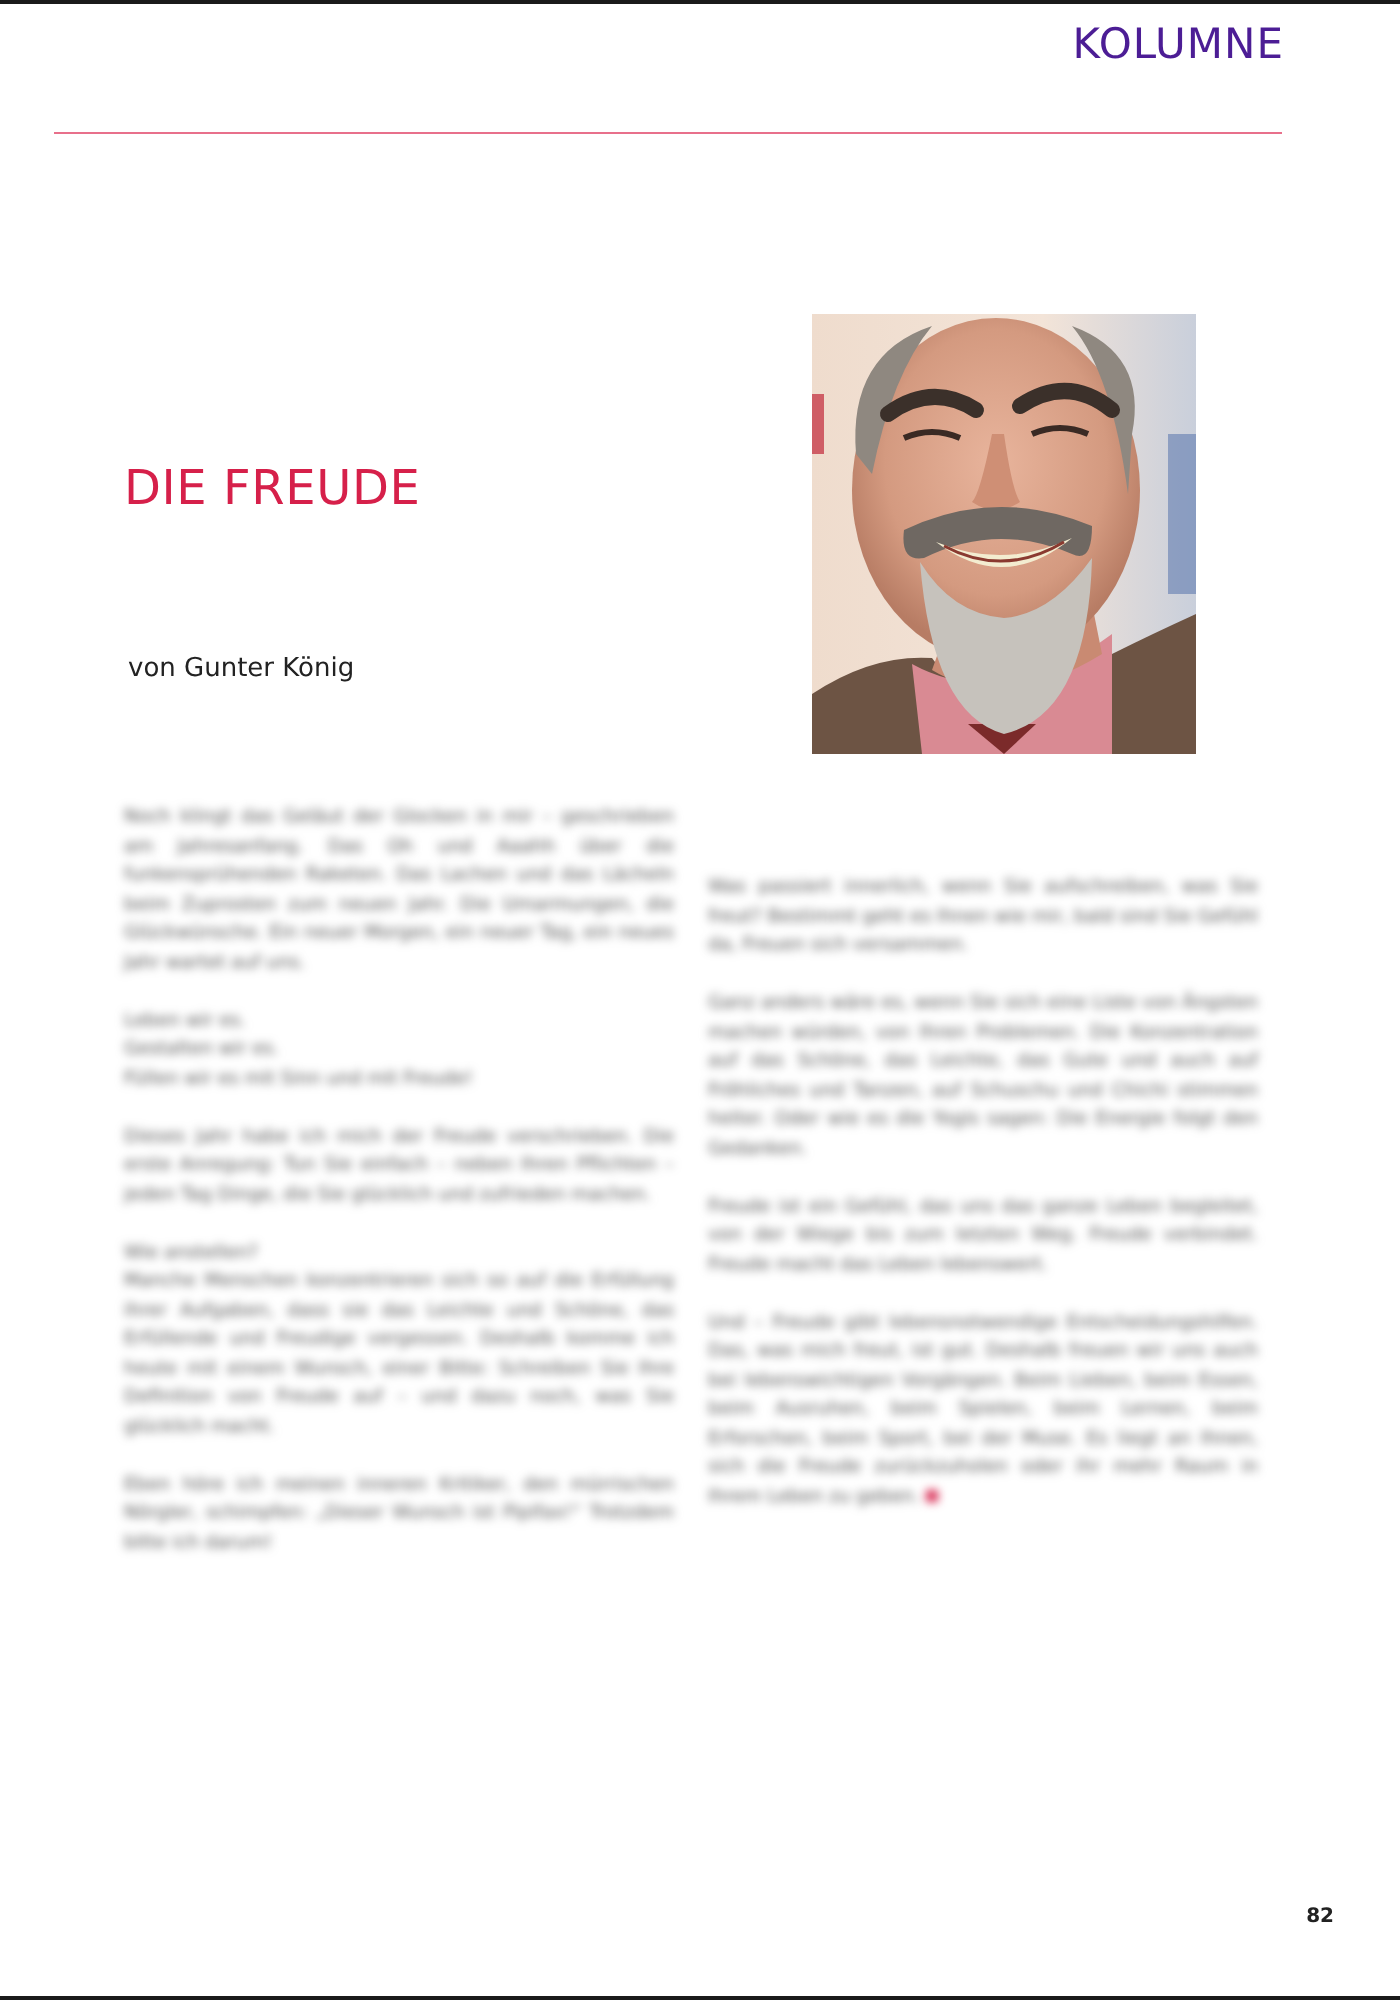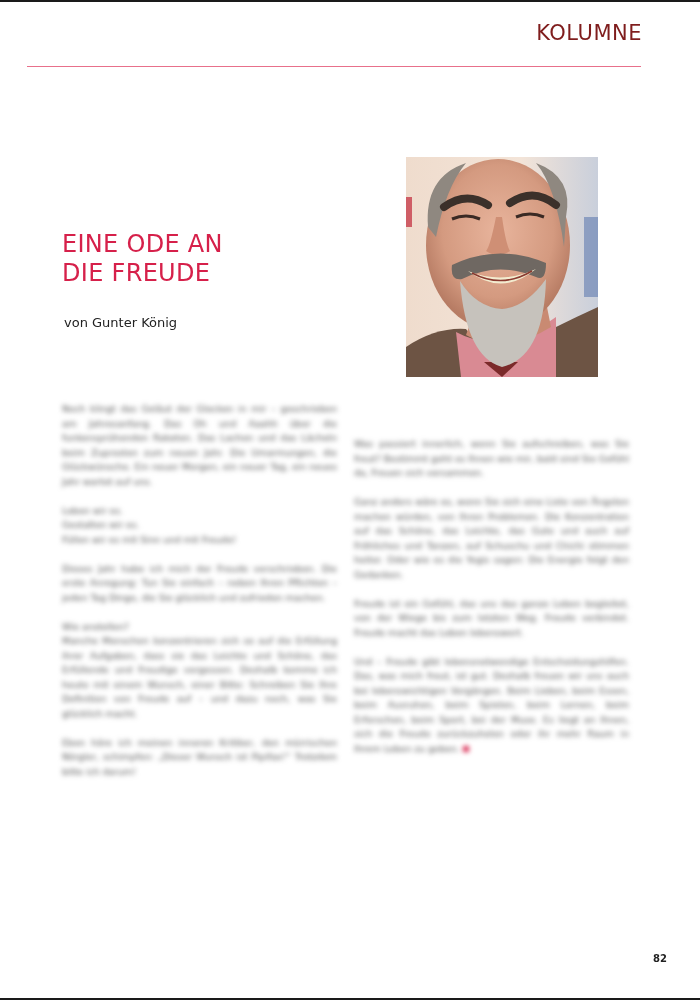--- a/index.html
+++ b/index.html
@@ -5,38 +5,38 @@
     html, body { margin: 0; padding: 0; }
     body {
       width: 700px; height: 1000px; position: relative; overflow: hidden;
       background: #ffffff;
       font-family: "DejaVu Sans", sans-serif;
     }
     .frame-top { position: absolute; left: 0; top: 0; width: 700px; height: 2px; background: #1a1a1a; }
     .frame-bottom { position: absolute; left: 0; bottom: 0; width: 700px; height: 2px; background: #1a1a1a; }
 
     .section-label {
-      position: absolute; right: 58px; top: 21px;
+      position: absolute; right: 58px; top: 10px;
       font-family: "DejaVu Sans", sans-serif;
-      font-size: 21px; letter-spacing: 0.5px; color: #7f1d1d; font-weight: normal;
+      font-size: 21px; letter-spacing: 0.5px; color: #4c1d95; font-weight: normal;
     }
     .section-rule {
       position: absolute; left: 27px; top: 66px; width: 614px; height: 1px;
       background: #e8708b;
     }
 
     .title {
       position: absolute; left: 62px; top: 230px;
       font-family: "DejaVu Sans", sans-serif;
       color: #d6204a; font-size: 24px; line-height: 29px; font-weight: normal;
       letter-spacing: 0.3px;
     }
     .title div { white-space: nowrap; }
     .byline {
-      position: absolute; left: 64px; top: 315px;
+      position: absolute; left: 64px; top: 327px;
       font-size: 13px; color: #222; font-family: "DejaVu Sans", sans-serif;
     }
 
     .portrait {
       position: absolute; left: 406px; top: 157px; width: 192px; height: 220px;
       overflow: hidden;
       background: linear-gradient(90deg, #e9d2c4 0%, #f1dfd3 40%, #e8d5c8 70%, #c8d0dc 100%);
     }
 
     .col {
@@ -57,21 +57,20 @@
   </style>
 </head>
 <body>
 
 <div class="frame-top"></div>
 
 <div class="section-label">KOLUMNE</div>
 <div class="section-rule"></div>
 
 <div class="title">
-  <div>EINE ODE AN</div>
   <div>DIE FREUDE</div>
 </div>
 <div class="byline">von Gunter König</div>
 
 <div class="portrait" aria-label="Portrait of a smiling man with grey beard, brown jacket and pink shirt">
   <svg width="192" height="220" viewBox="0 0 192 220">
     <defs>
       <radialGradient id="skin" cx="50%" cy="42%" r="55%">
         <stop offset="0%" stop-color="#e8b49c"></stop>
         <stop offset="70%" stop-color="#d49a80"></stop>

